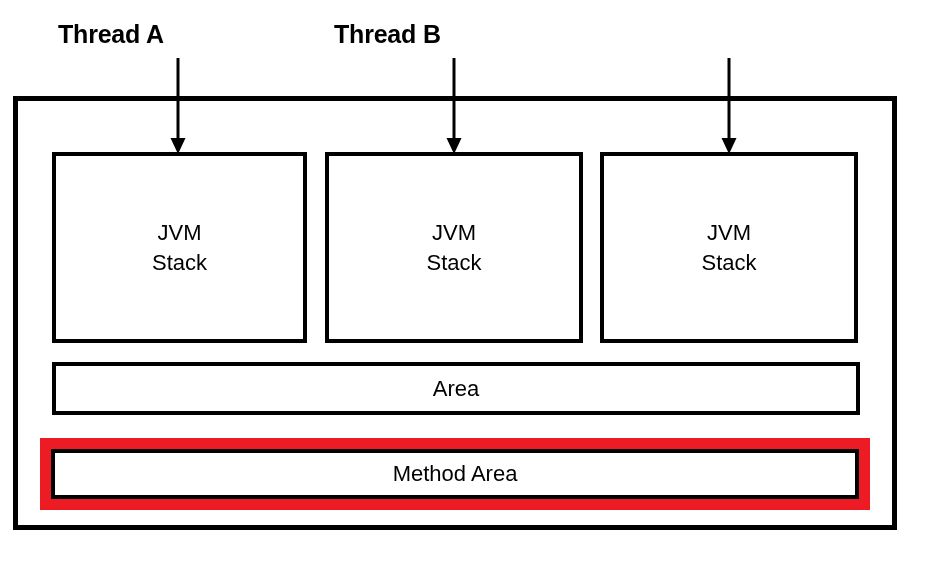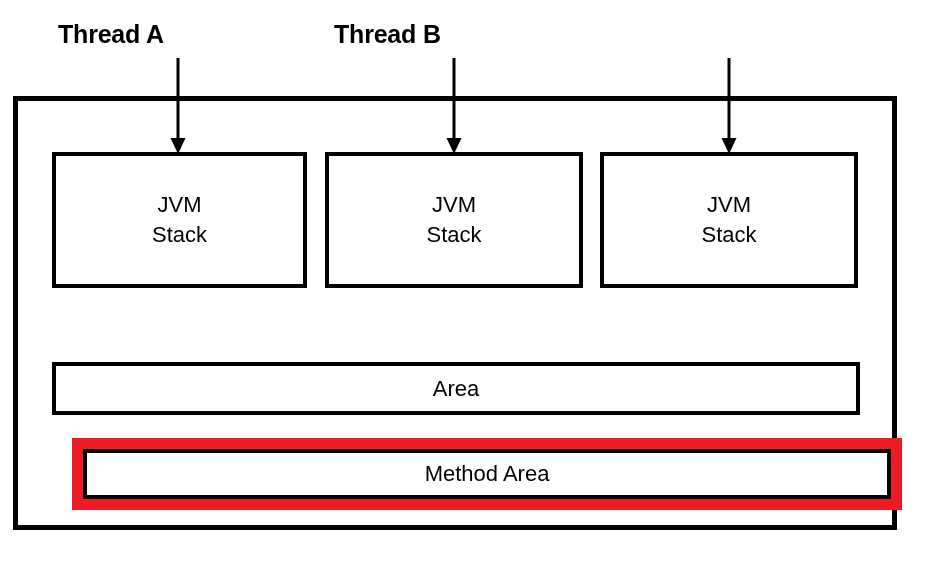--- a/index.html
+++ b/index.html
@@ -52,21 +52,21 @@
     height: 434px;
     border: 5px solid #000000;
     box-sizing: border-box;
     background: transparent;
   }
 
   
   .stack-box {
     position: absolute;
     top: 152px;
-    height: 136px;
+    height: 191px;
     border: 4px solid #000000;
     box-sizing: border-box;
     background: #ffffff;
     display: flex;
     align-items: center;
     justify-content: center;
   }
   .stack-label {
     font-size: 22px;
     line-height: 30px;
@@ -99,21 +99,20 @@
   
   #method-area-highlight {
     position: absolute;
     left: 40px;
     top: 438px;
     width: 830px;
     height: 72px;
     background: #ED1C24;
     box-sizing: border-box;
     padding: 11px;
-    margin-left: 32px;
   }
   #method-area-box {
     width: 100%;
     height: 100%;
     border: 4px solid #000000;
     box-sizing: border-box;
     background: #ffffff;
     display: flex;
     align-items: center;
     justify-content: center;

